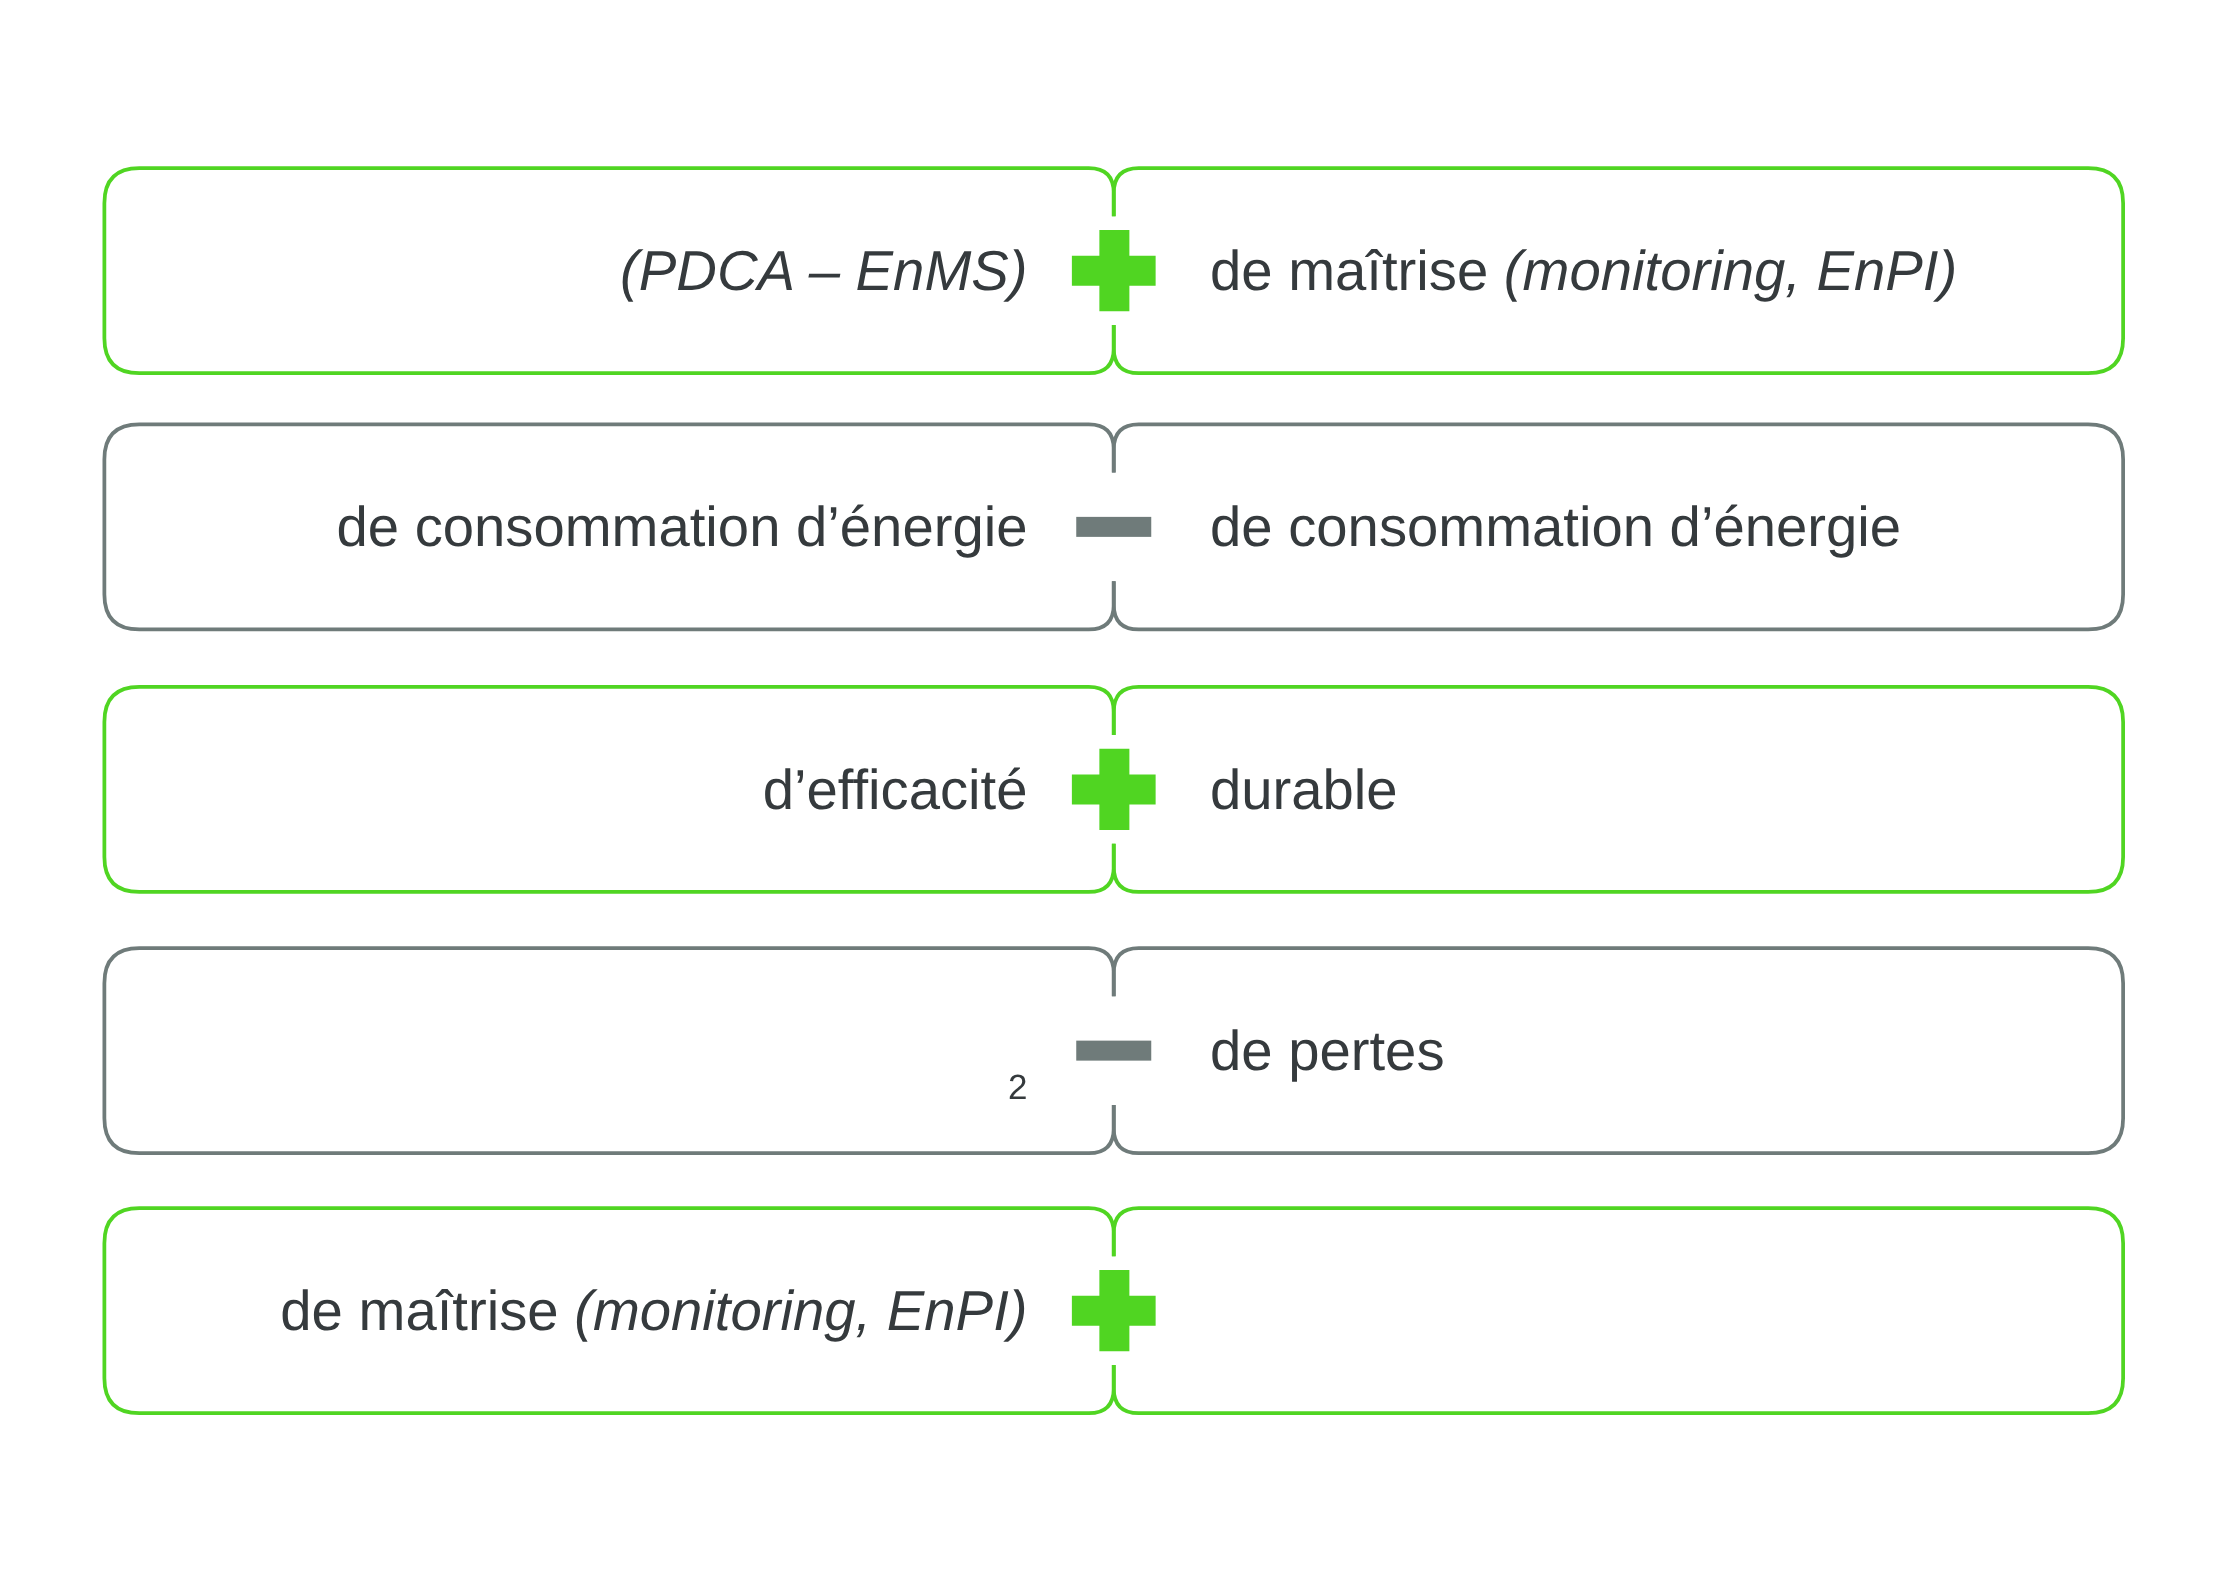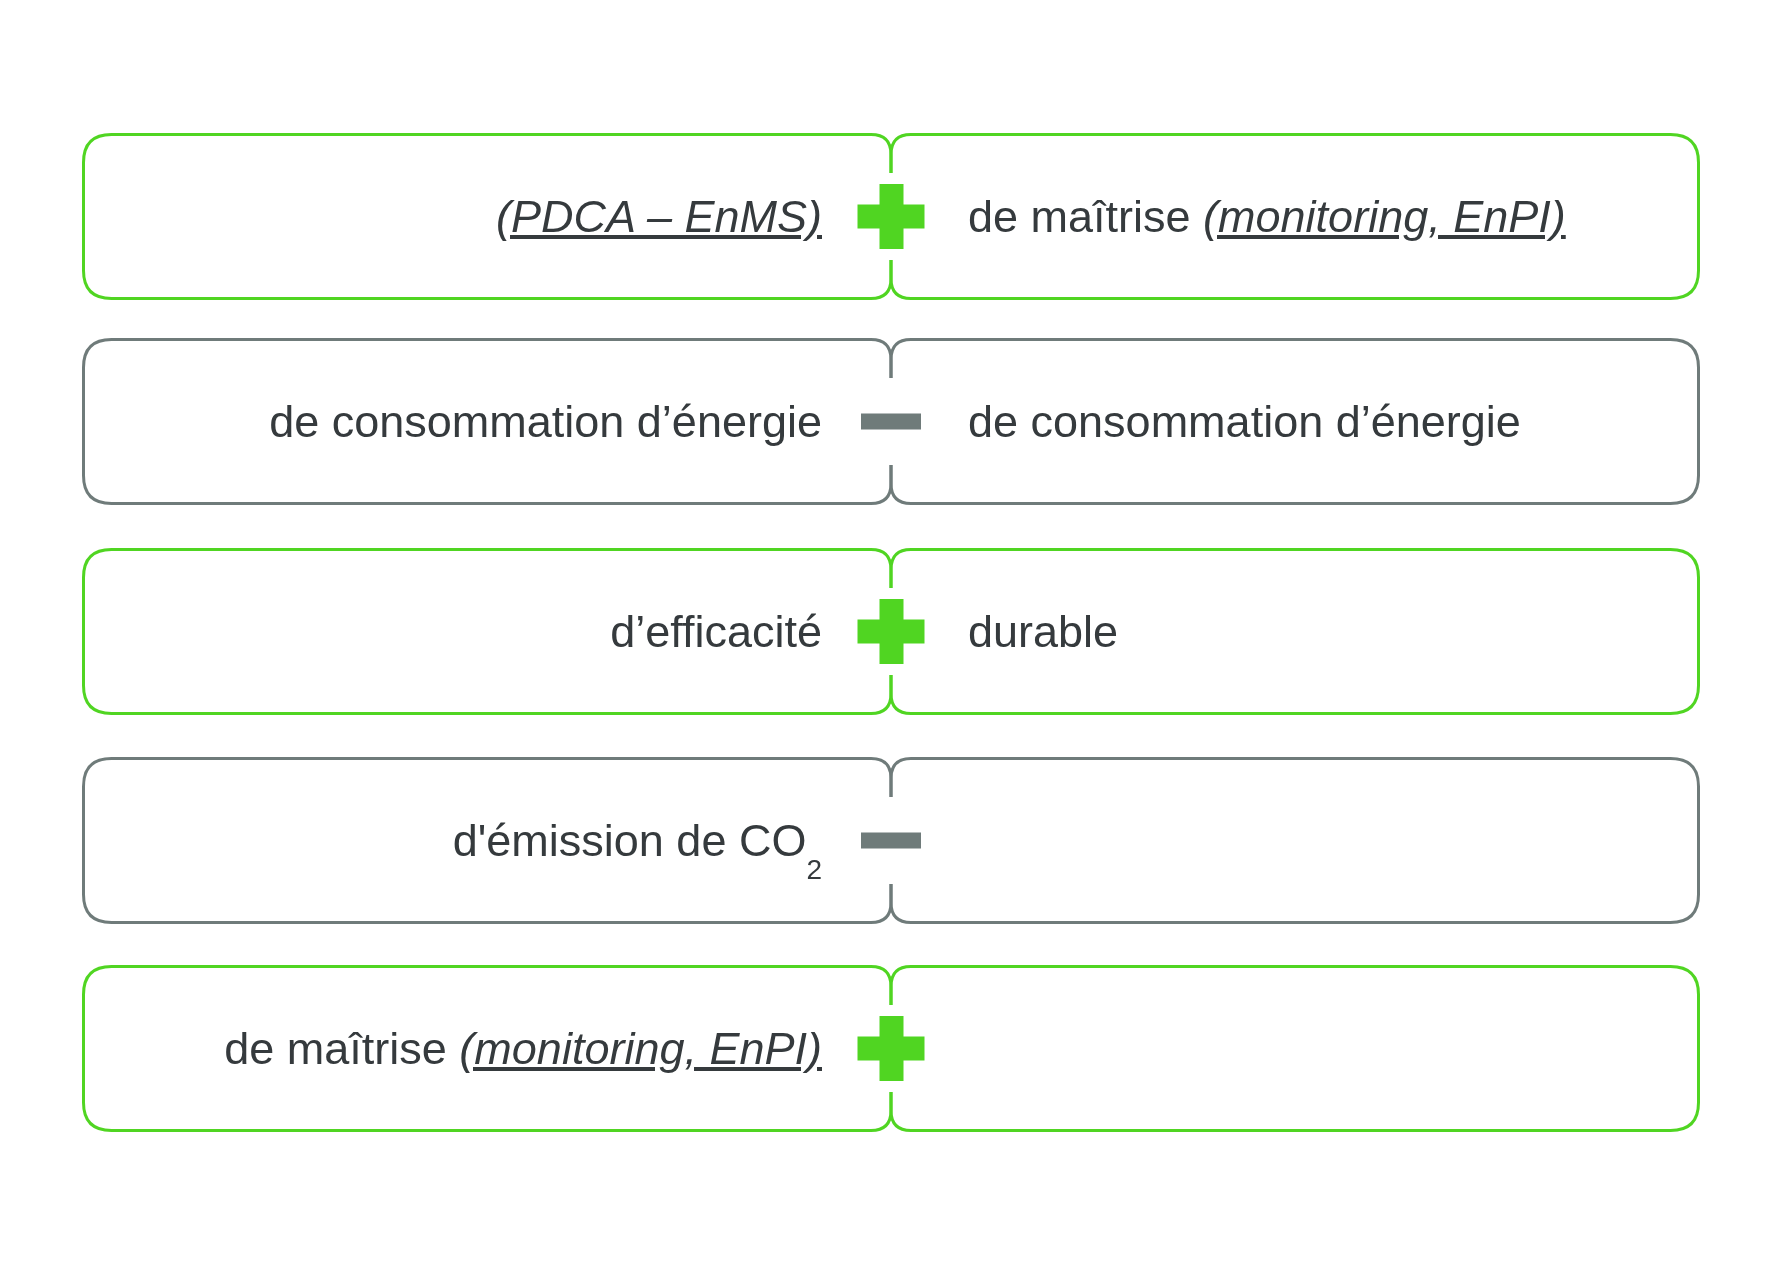--- a/index.html
+++ b/index.html
@@ -56,21 +56,21 @@
     width: 710px;
     justify-content: flex-end;
     text-align: right;
   }
   .half.right {
     left: 886px;
     right: 34px;
     justify-content: flex-start;
     text-align: left;
   }
-  .seg.italic { font-style: italic; text-decoration: underline; }
+  .seg.italic { font-style: italic; }
   .seg.sub {
     font-size: 28px;
     align-self: flex-end;
     transform: translateY(-38px);
   }
 </style>
 </head>
 <body>
 
 <div class="diagram">
@@ -117,21 +117,24 @@
     </div>
   </div>
 
   <div class="row gray" style="top:757px">
     <svg class="row-outline" viewBox="0 0 1618 167" aria-hidden="true">
       <path class="box-path" d="M 809 40 L 809 21.5 Q 809 1.5 789 1.5 L 29.5 1.5 Q 1.5 1.5 1.5 29.5 L 1.5 137.5 Q 1.5 165.5 29.5 165.5 L 789 165.5 Q 809 165.5 809 145.5 L 809 127"></path>
       <path class="box-path" d="M 809 40 L 809 21.5 Q 809 1.5 829 1.5 L 1588.5 1.5 Q 1616.5 1.5 1616.5 29.5 L 1616.5 137.5 Q 1616.5 165.5 1588.5 165.5 L 829 165.5 Q 809 165.5 809 145.5 L 809 127"></path>
       <rect class="connector" x="779" y="75.5" width="60" height="16"></rect>
     </svg>
     <div class="half left">
-      <span class="seg">d'émission de CO</span><span class="seg sub">2</span>
+      <span class="seg sub">2</span>
+    </div>
+    <div class="half right">
+      <span class="seg">de pertes</span>
     </div>
   </div>
 
   <div class="row green" style="top:965px">
     <svg class="row-outline" viewBox="0 0 1618 167" aria-hidden="true">
       <path class="box-path" d="M 809 40 L 809 21.5 Q 809 1.5 789 1.5 L 29.5 1.5 Q 1.5 1.5 1.5 29.5 L 1.5 137.5 Q 1.5 165.5 29.5 165.5 L 789 165.5 Q 809 165.5 809 145.5 L 809 127"></path>
       <path class="box-path" d="M 809 40 L 809 21.5 Q 809 1.5 829 1.5 L 1588.5 1.5 Q 1616.5 1.5 1616.5 29.5 L 1616.5 137.5 Q 1616.5 165.5 1588.5 165.5 L 829 165.5 Q 809 165.5 809 145.5 L 809 127"></path>
       <path class="connector" d="M 797.5 51 H 821.5 V 71.5 H 842.5 V 95.5 H 821.5 V 116 H 797.5 V 95.5 H 775.5 V 71.5 H 797.5 Z"></path>
     </svg>
     <div class="half left">

